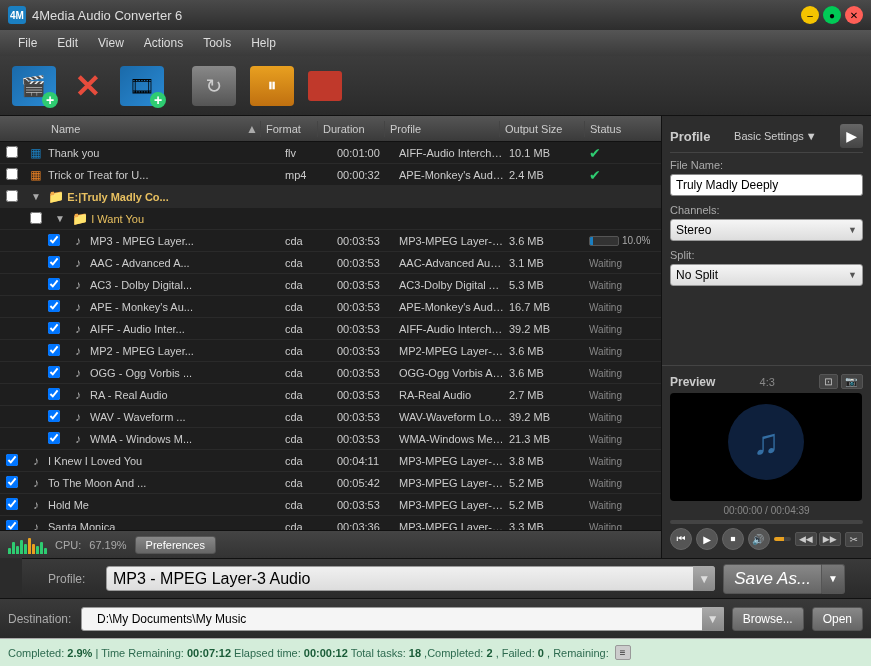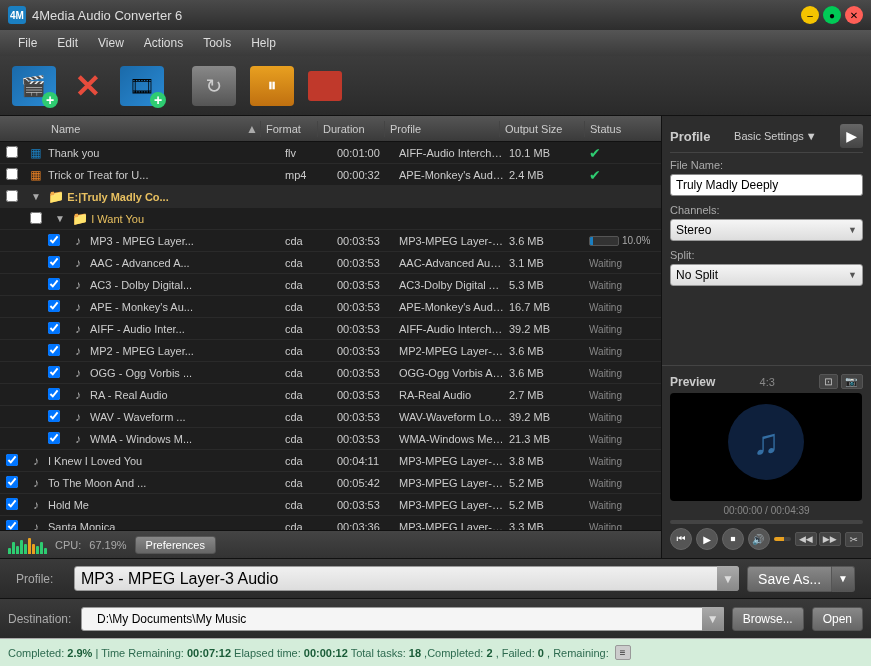--- a/index.html
+++ b/index.html
@@ -112,27 +112,27 @@
     .speed-btn { background: #444; border: 1px solid #555; color: #ccc; padding: 1px 3px; font-size: 9px; cursor: pointer; border-radius: 2px; }
 
     
     #statusbar { background: linear-gradient(to bottom, #444, #333); height: 28px; display: flex; align-items: center; padding: 0 8px; border-top: 1px solid #111; gap: 8px; }
     .cpu-label { color: #aaa; font-size: 11px; }
     .pref-btn { background: linear-gradient(to bottom, #888, #666); border: 1px solid #555; color: #fff; padding: 2px 10px; border-radius: 3px; cursor: pointer; font-size: 11px; }
     .equalizer { display: flex; align-items: flex-end; gap: 1px; height: 18px; }
     .eq-bar { width: 3px; background: #2ecc71; border-radius: 1px 1px 0 0; }
 
     
-    #profile-bar { background: linear-gradient(to bottom, #3a3a3a, #2a2a2a); height: 40px; display: flex; align-items: center; padding: 0 16px; gap: 8px; border-top: 1px solid #111; }
+    #profile-bar { background: linear-gradient(to bottom, #3a3a3a, #2a2a2a); height: 40px; display: flex; align-items: center; padding: 0 26px; gap: 8px; border-top: 1px solid #111; margin-left: 22px; }
     .profile-label { color: #aaa; font-size: 12px; width: 50px; }
     .profile-select-wrapper { position: relative; flex: 1; }
     .profile-select { background: linear-gradient(to bottom, #f0f0f0, #ddd); color: #000; border: 1px solid #999; border-radius: 3px; padding: 3px 24px 3px 6px; font-size: 16px; appearance: none; -webkit-appearance: none; width: 100%; cursor: pointer; }
     .profile-select-arrow { position: absolute; right: 0; top: 0; bottom: 0; width: 22px; background: linear-gradient(to bottom, #aaa, #888); border-radius: 0 3px 3px 0; display: flex; align-items: center; justify-content: center; pointer-events: none; }
     .save-as-wrapper { display: flex; }
-    .save-as-btn { background: linear-gradient(to bottom, #888, #666); border: 1px solid #555; color: #fff; padding: 4px 10px; border-radius: 3px 0 0 3px; cursor: pointer; font-size: 14px; }
+    .save-as-btn { background: linear-gradient(to bottom, #888, #666); border: 1px solid #555; color: #fff; padding: 4px 10px; border-radius: 3px 0 0 3px; cursor: pointer; font-size: 17px; font-style: italic; }
     .save-as-arrow { background: linear-gradient(to bottom, #777, #555); border: 1px solid #555; border-left: none; color: #fff; padding: 4px 6px; border-radius: 0 3px 3px 0; cursor: pointer; font-size: 10px; }
 
     
     #dest-bar { background: linear-gradient(to bottom, #3a3a3a, #2a2a2a); height: 40px; display: flex; align-items: center; padding: 0 8px; gap: 8px; border-top: 1px solid #111; }
     .dest-label { color: #aaa; font-size: 12px; width: 65px; }
     .dest-input-wrapper { position: relative; flex: 1; }
     .dest-input { background: #f5f5f5; color: #000; border: 1px solid #999; border-radius: 3px 0 0 3px; padding: 4px 15px; font-size: 12px; width: 100%; }
     .dest-arrow { position: absolute; right: 0; top: 0; bottom: 0; width: 22px; background: linear-gradient(to bottom, #aaa, #888); border-radius: 0 3px 3px 0; display: flex; align-items: center; justify-content: center; cursor: pointer; pointer-events: all; }
     .browse-btn { background: linear-gradient(to bottom, #888, #666); border: 1px solid #555; color: #fff; padding: 4px 10px; border-radius: 3px; cursor: pointer; font-size: 12px; }
     .open-btn { background: linear-gradient(to bottom, #888, #666); border: 1px solid #555; color: #fff; padding: 4px 10px; border-radius: 3px; cursor: pointer; font-size: 12px; }

